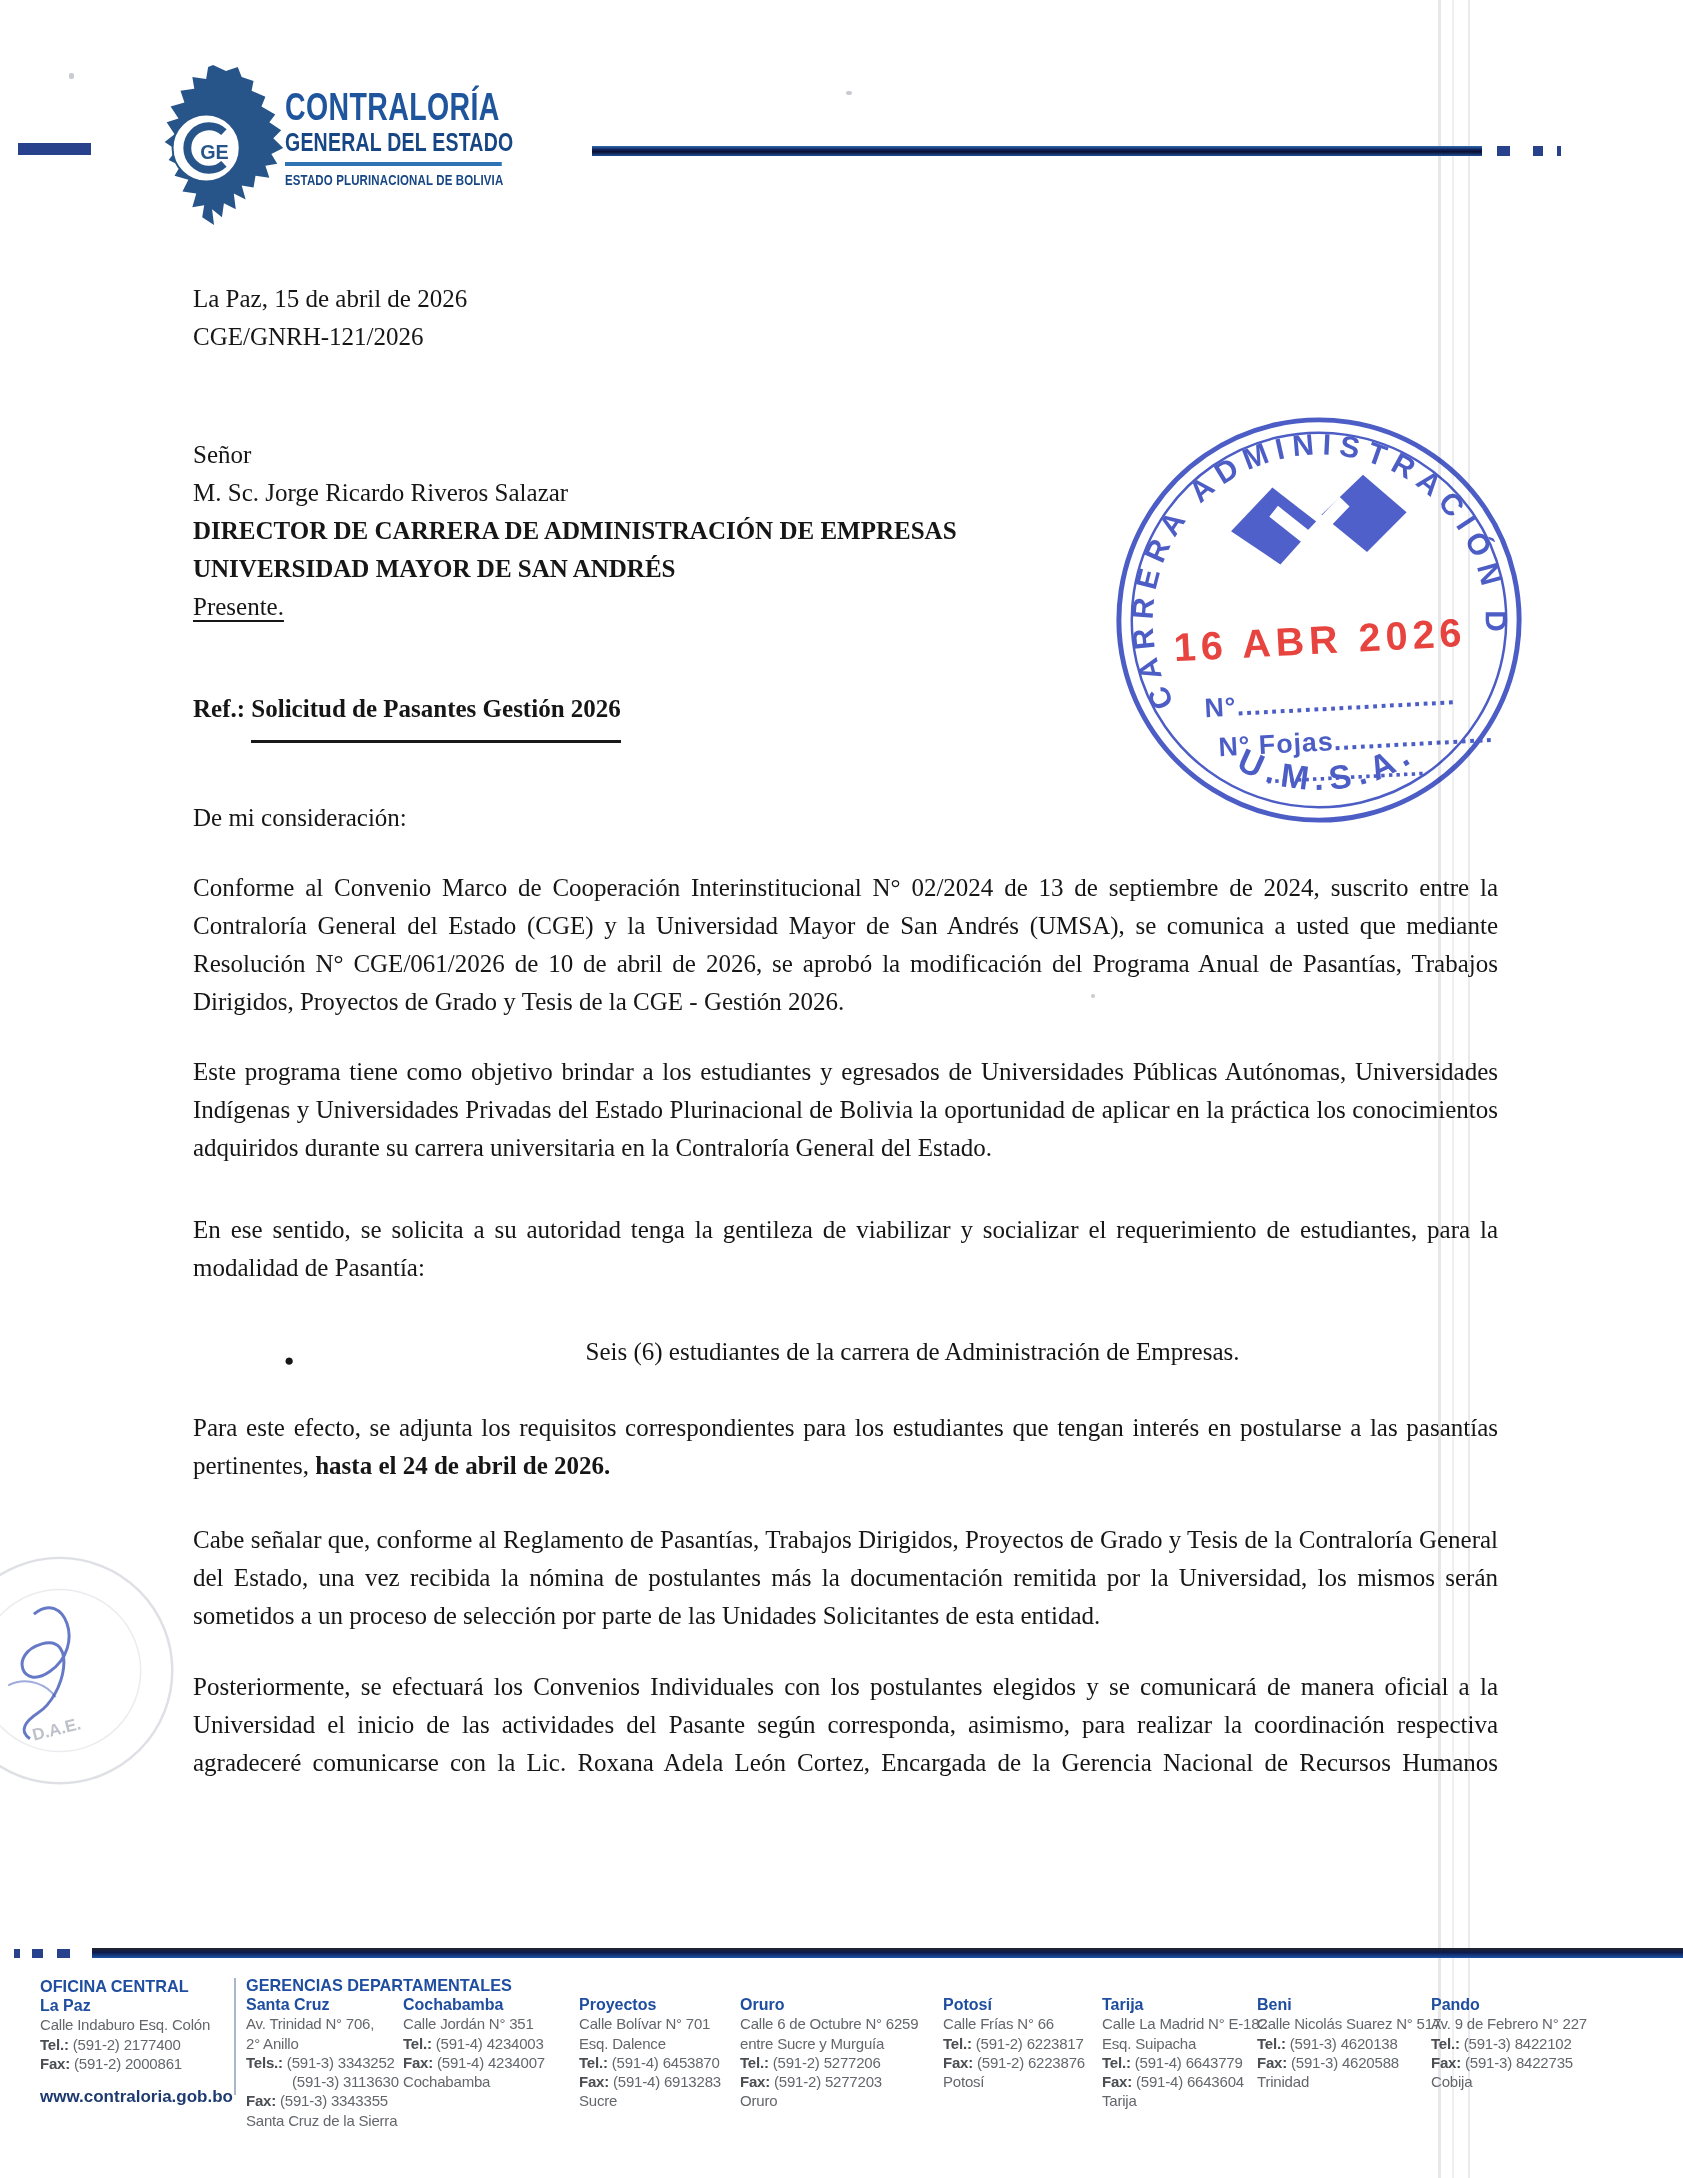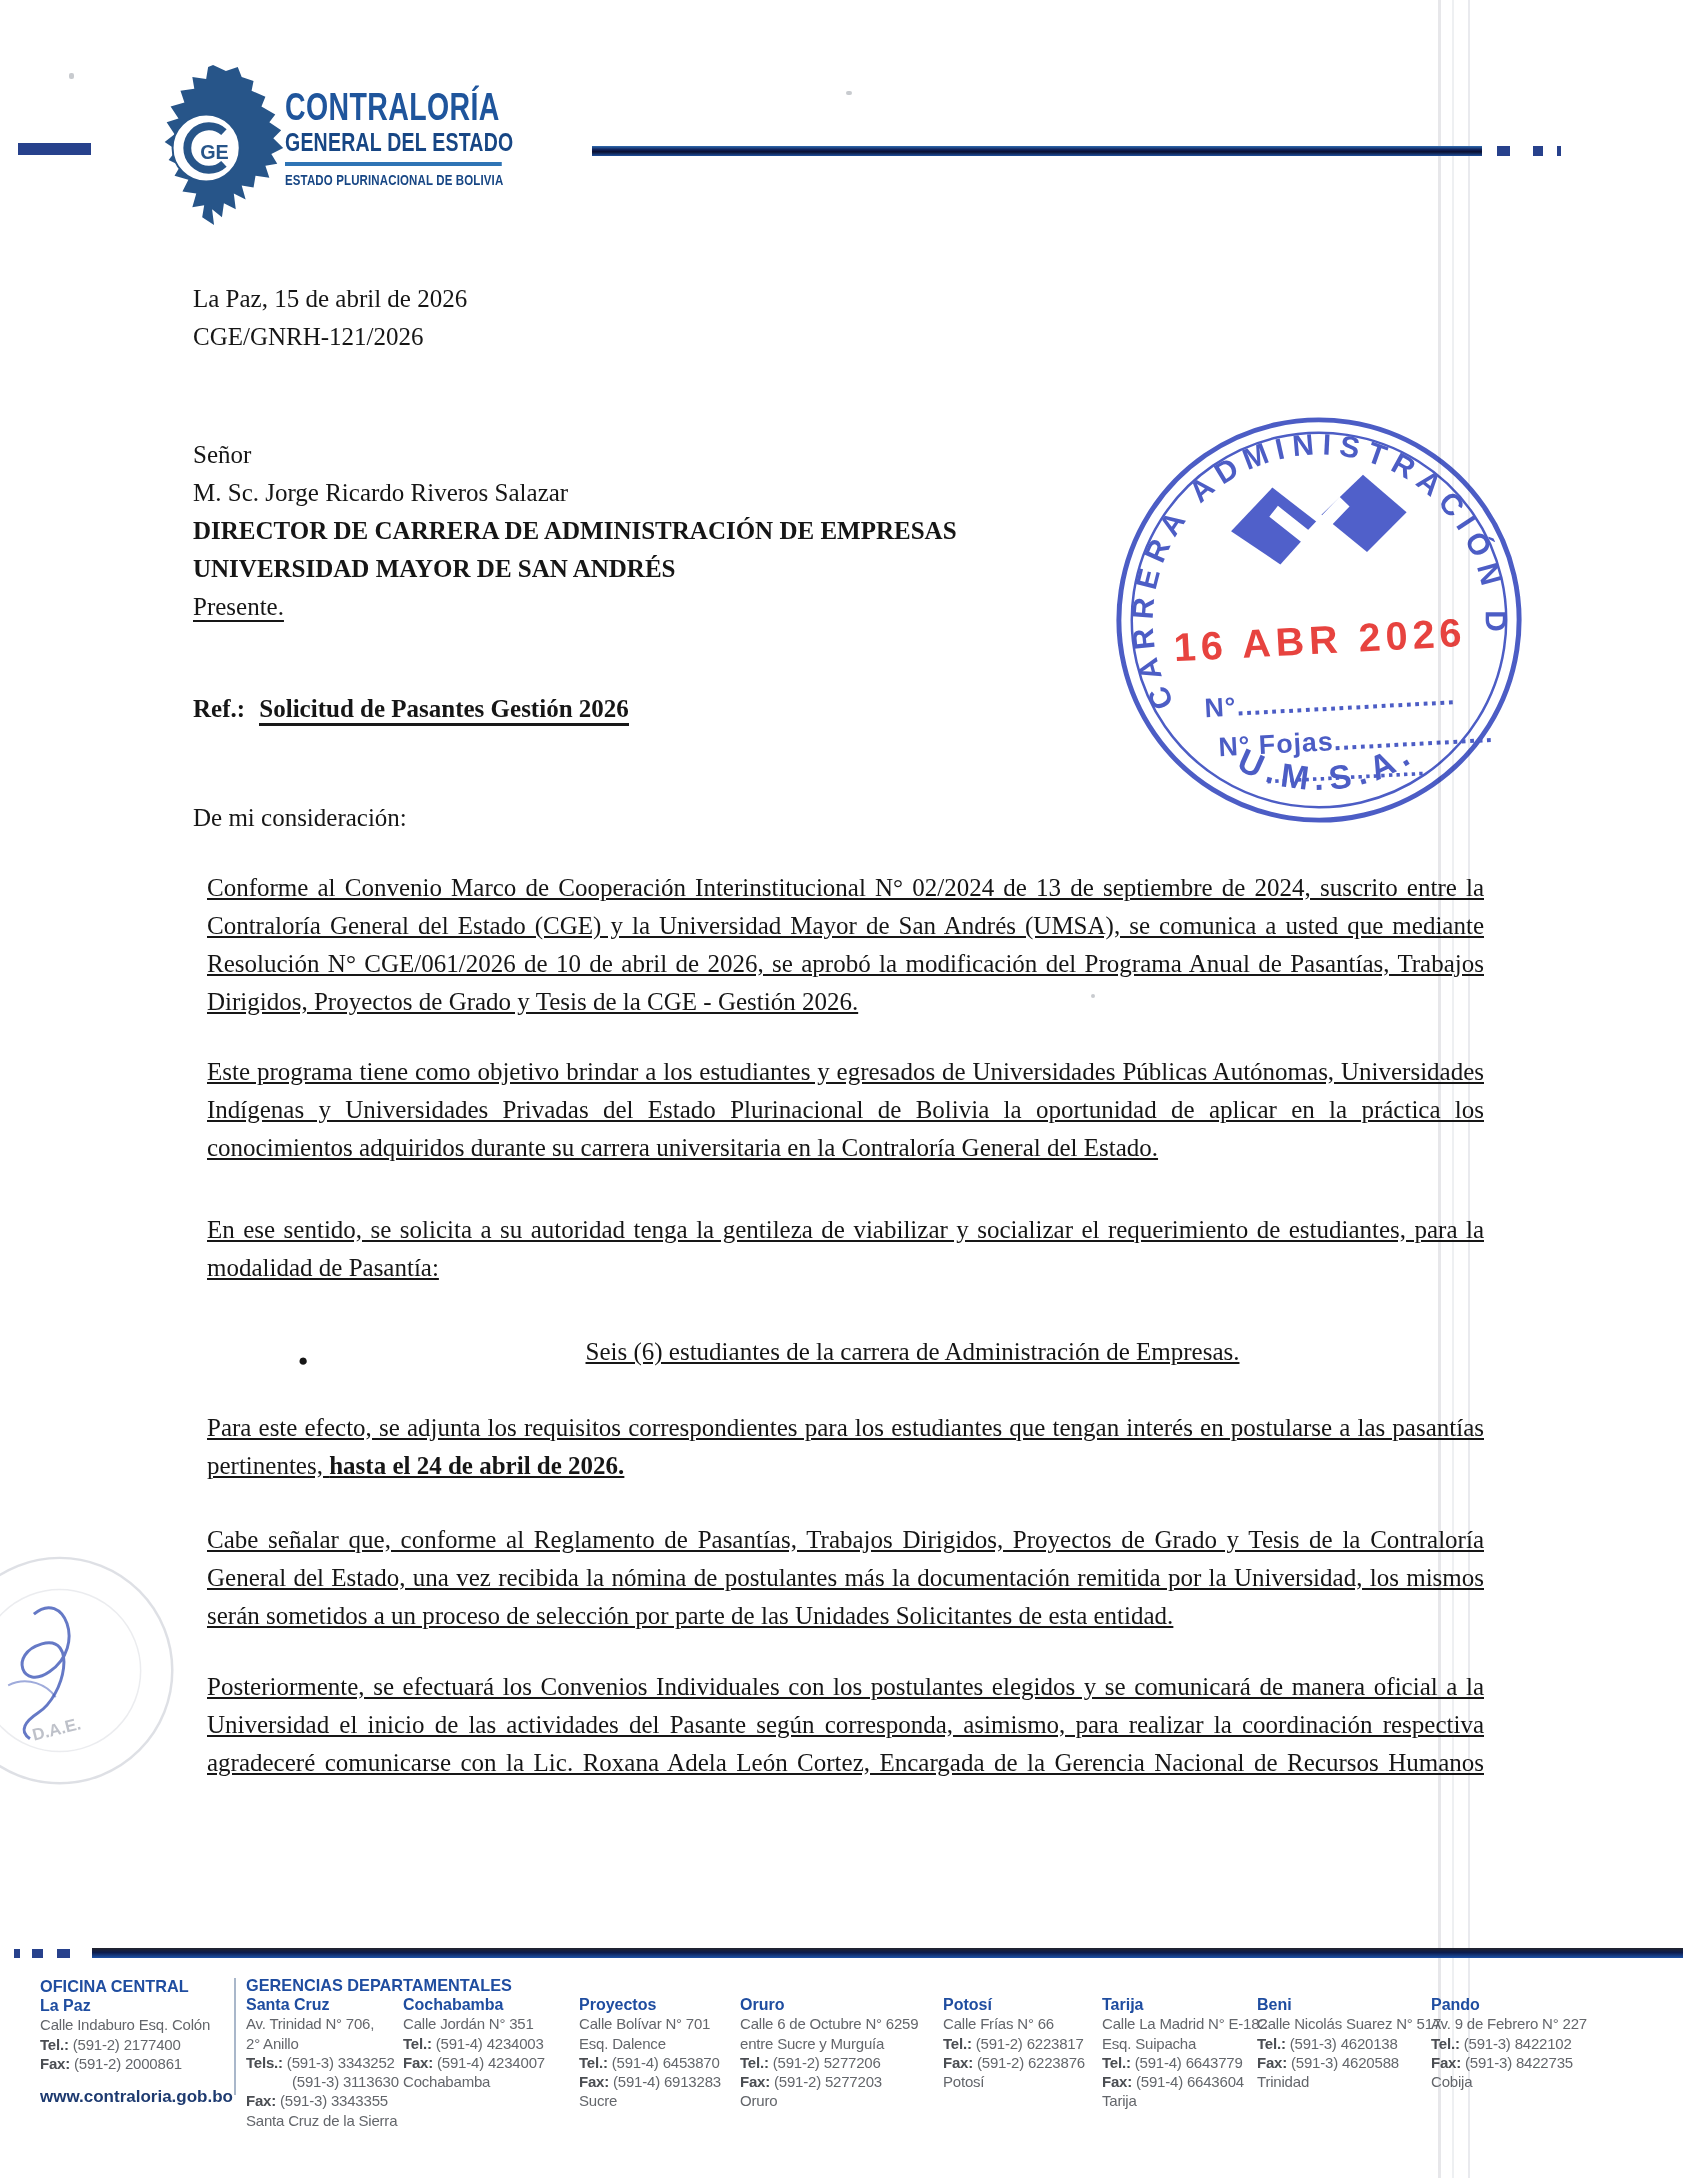--- a/index.html
+++ b/index.html
@@ -24,23 +24,23 @@
   .brand-l3{font-size:15.3px;font-weight:700;color:#174684;letter-spacing:0.2px;}
 
   
   .letter{position:absolute;left:193px;top:280px;width:1305px;font-size:25px;line-height:38px;}
   .date-block div{line-height:38px;}
   .addressee{margin-top:80px;}
   .addressee div{line-height:38px;}
   .bold{font-weight:bold;}
   .presente{text-decoration:underline;text-underline-offset:5px;text-decoration-thickness:2px;}
   .ref-line{margin-top:64px;font-weight:bold;}
-  .ref-subject{border-bottom:3px solid #181818;padding-bottom:1px;margin-left:8px;}
+  .ref-subject{border-bottom:3px solid #181818;padding-bottom:18px;}
   .greeting{margin-top:71px;}
-  .pars{margin:14px;text-decoration:underline;}
+  .pars{margin:0;}
   .pars p{margin:32px 0 0 0;text-align:justify;}
   .pars p:nth-child(3){margin-top:44px;}
   .pars p:nth-child(4){margin-top:46px;text-align:center;}
   .pars p:nth-child(5){margin-top:38px;}
   .pars p:nth-child(6){margin-top:36px;}
   .pars p:nth-child(7){margin-top:33px;text-align-last:justify;}
   .pars .bullet-par{padding-left:134px;position:relative;text-align:left;}
   .pars .bullet-par::before{content:"●";position:absolute;left:91px;top:9px;font-size:17px;}
   .b{font-weight:bold;}
 

